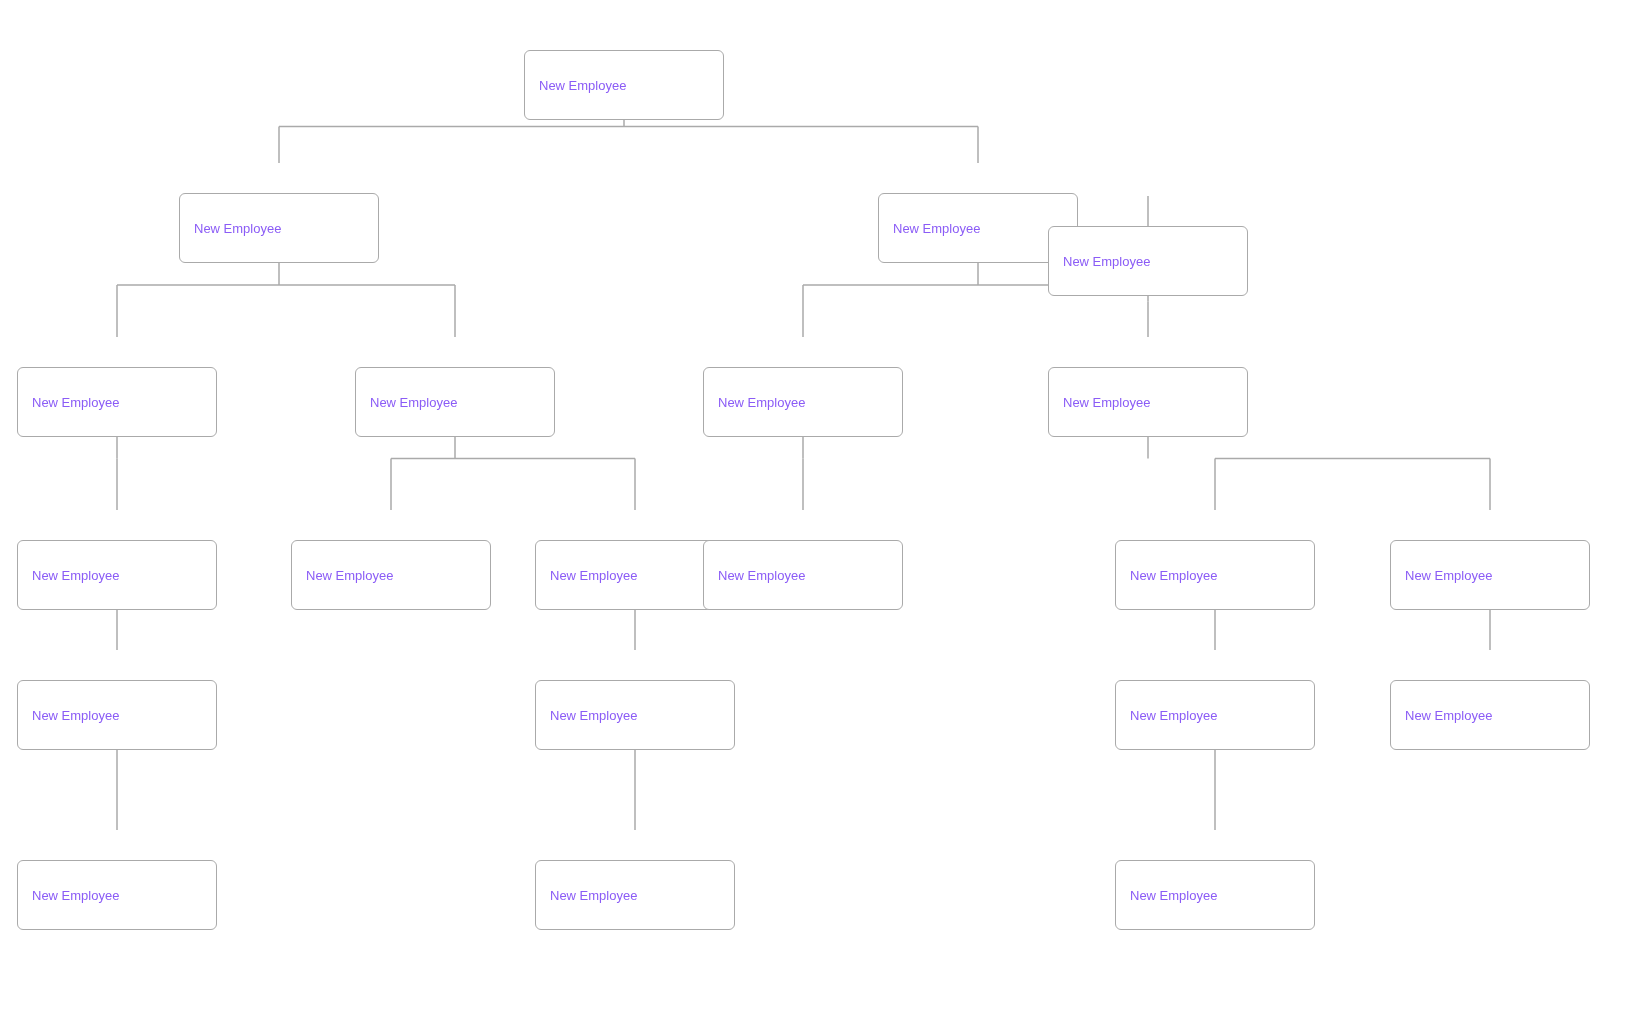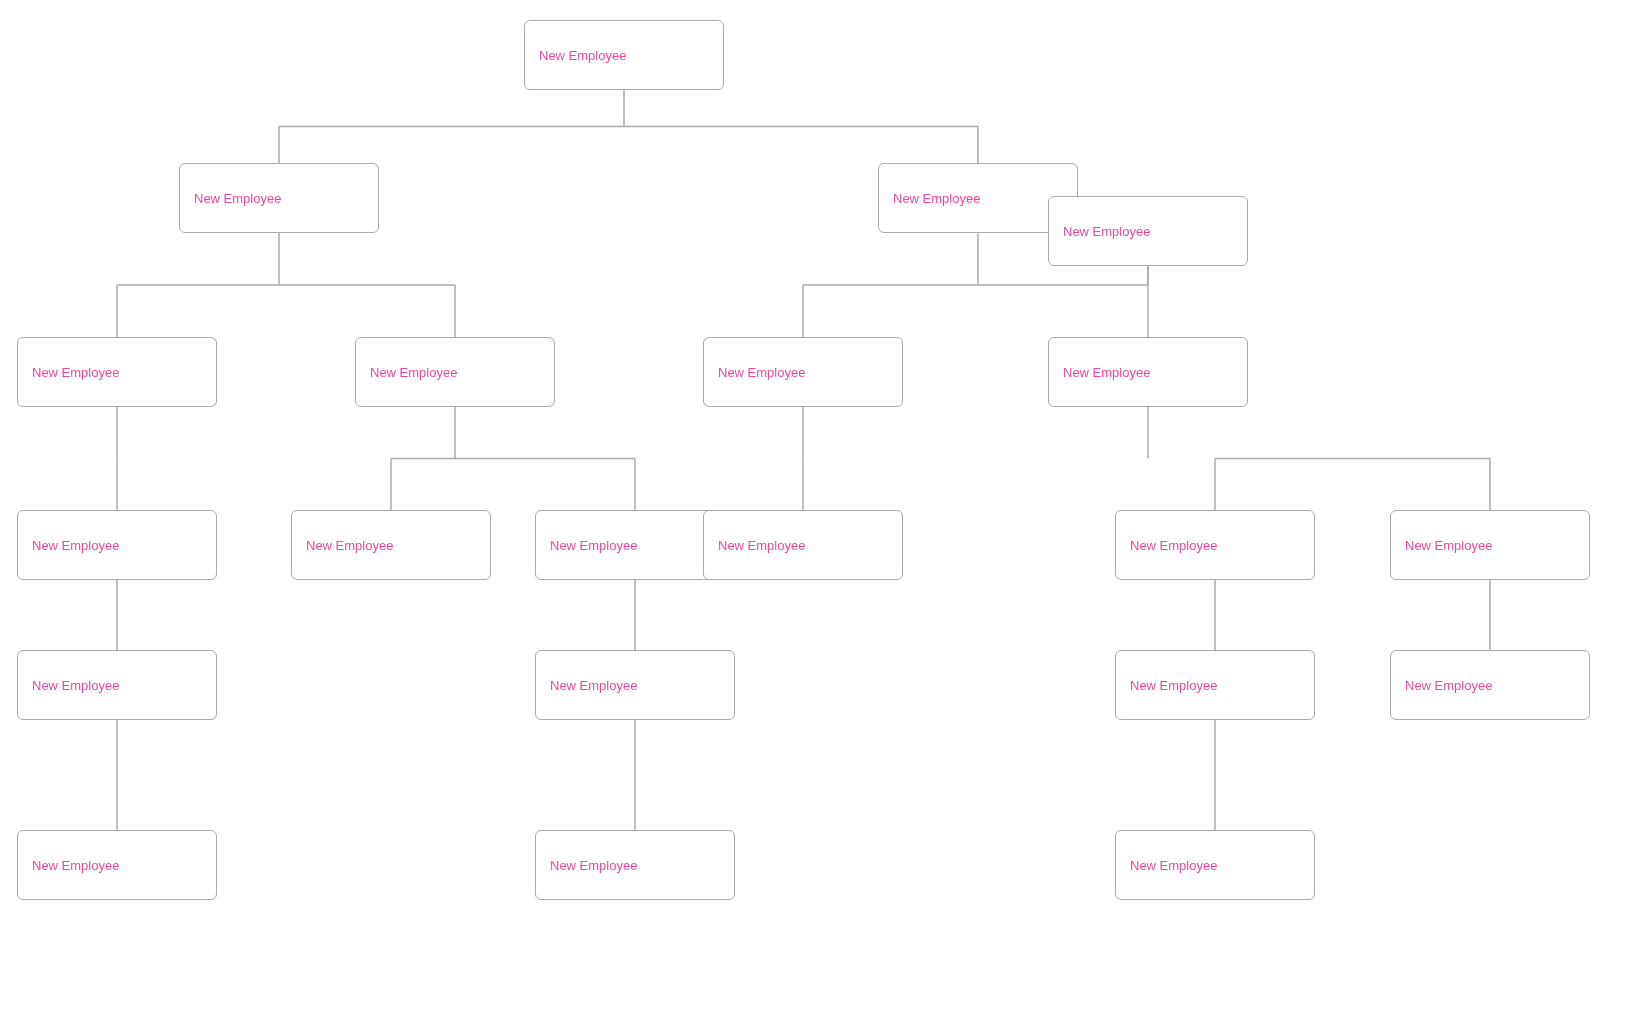--- a/index.html
+++ b/index.html
@@ -32,26 +32,27 @@
       overflow: visible;
     }
 
     .node {
       position: absolute;
       border: 1.5px solid #aaa;
       border-radius: 6px;
       background: #fff;
       padding: 10px 14px;
       font-size: 13px;
-      color: #ec4899;
+      color: #8b5cf6;
       display: flex;
       align-items: center;
       justify-content: flex-start;
       min-width: 180px;
       min-height: 70px;
+      margin-top: 30px;
     }
   </style>
 </head>
 <body>
 
 <div class="org-chart">
   <svg class="connectors">
       <line x1="624" y1="90" x2="624" y2="126.5" stroke="#aaa" stroke-width="1.5"></line>
       <line x1="279" y1="126.5" x2="978" y2="126.5" stroke="#aaa" stroke-width="1.5"></line>
       <line x1="279" y1="126.5" x2="279" y2="163" stroke="#aaa" stroke-width="1.5"></line>

